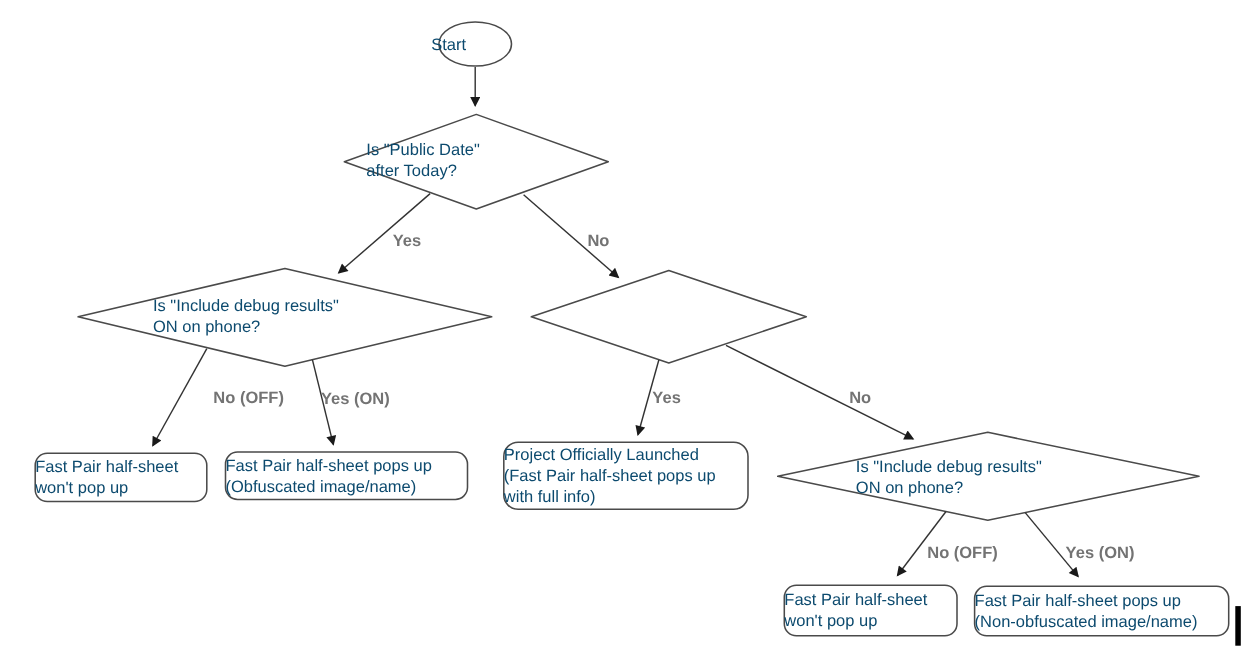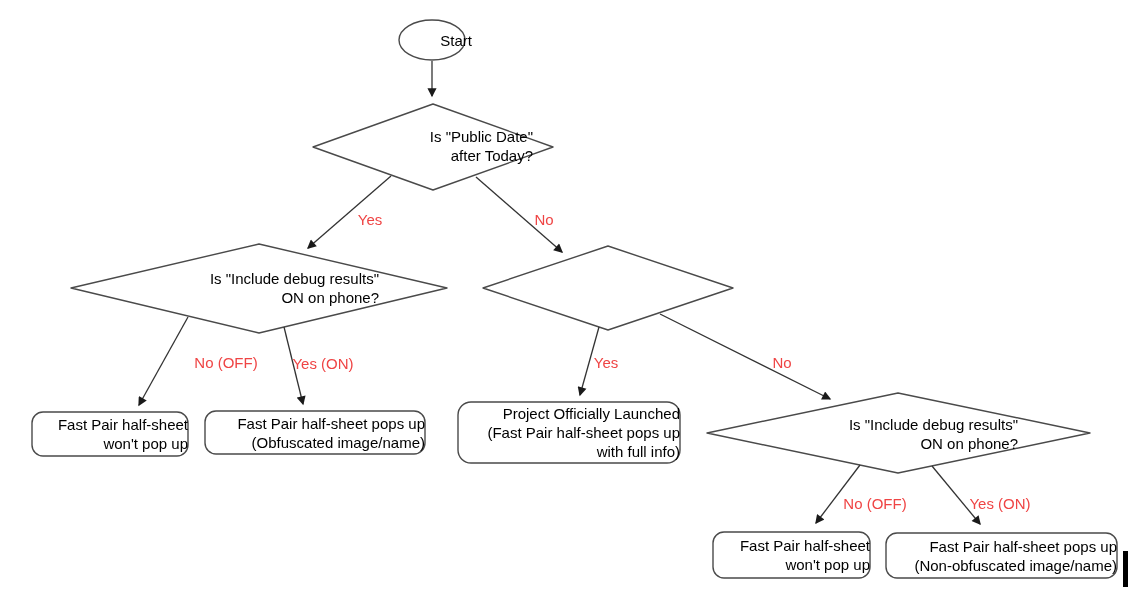--- a/index.html
+++ b/index.html
@@ -7,33 +7,34 @@
     position: relative;
     width: 1133px;
     height: 598px;
     background: #ffffff;
     font-family: "Liberation Sans", sans-serif;
     overflow: hidden;
   }
   .canvas svg { position: absolute; left: 0; top: 0; }
   .lbl {
     position: absolute;
-    color: #000000;
+    color: #0c4a6e;
     font-size: 15px;
     line-height: 19px;
-    text-align: right;
+    text-align: left;
     white-space: pre-line;
   }
   .edge-lbl {
     position: absolute;
-    color: #ef4444;
+    color: #737373;
     font-size: 15px;
     line-height: 19px;
     white-space: nowrap;
     transform: translate(-50%, -50%);
+    font-weight: bold;
   }
 </style>
 </head>
 <body>
 
 <div class="canvas">
 
   <svg width="1133" height="598" viewBox="0 0 1133 598">
     <defs>
       <marker id="arrow" viewBox="0 0 10 10" refX="8.5" refY="5" markerWidth="8.5" markerHeight="7" orient="auto-start-reverse">

